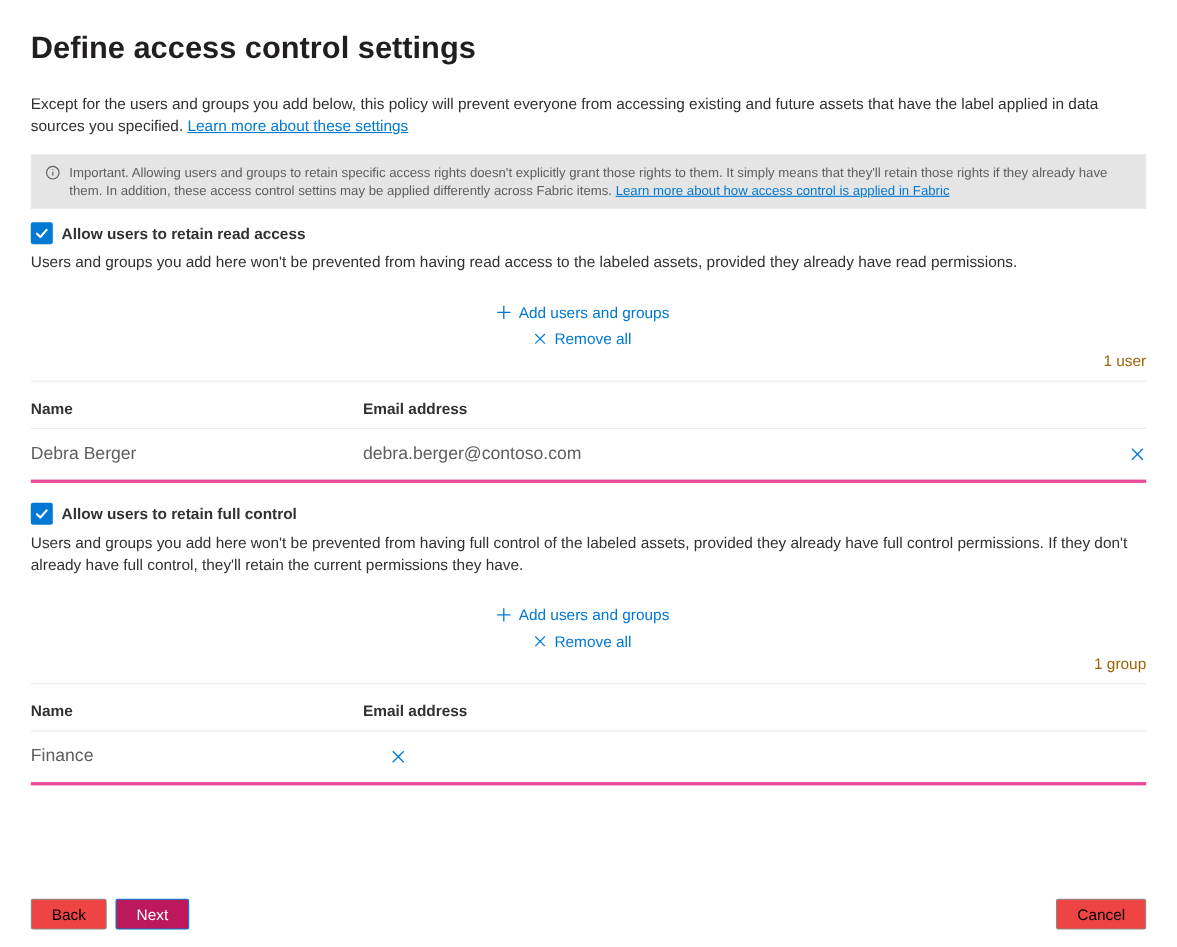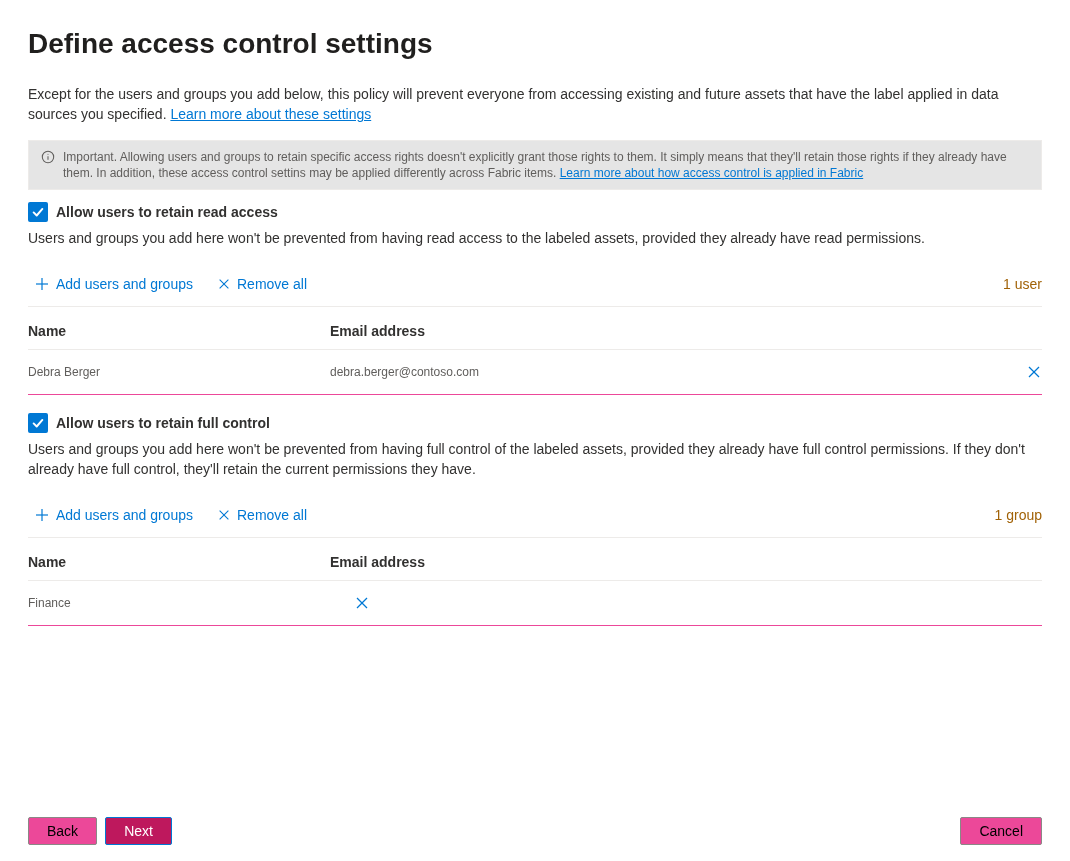--- a/index.html
+++ b/index.html
@@ -56,20 +56,21 @@
     font-size: 14px;
     line-height: 20px;
     margin-bottom: 24px;
   }
   .actionbar {
     display: flex;
     align-items: center;
     border-bottom: 1px solid #edebe9;
     padding-bottom: 10px;
     margin-bottom: 0;
+    flex-direction: column;
   }
   .actionbtn {
     display: flex;
     align-items: center;
     gap: 6px;
     color: #0078d4;
     font-size: 14px;
     cursor: pointer;
     padding: 4px 6px;
     margin-right: 12px;
@@ -87,42 +88,42 @@
     color: #323130;
     padding: 16px 0 10px 0;
     border-bottom: 1px solid #edebe9;
   }
   .col-name { width: 302px; }
   .col-email { flex: 1; }
   .col-act { width: 40px; text-align: right; }
   .tbl-row {
     display: flex;
     align-items: center;
-    font-size: 12px;
+    font-size: 16px;
     color: #605e5c;
     padding: 14px 0;
-    border-bottom: 1px solid #ec4899;
+    border-bottom: 3px solid #ec4899;
   }
   .row-x {
     cursor: pointer;
     display: flex;
     justify-content: flex-end;
   }
   .row-x svg { stroke: #0078d4; }
   .footer {
     position: absolute;
     left: 28px; right: 28px; bottom: 16px;
     display: flex;
     gap: 8px;
   }
   .btn {
     font-size: 14px;
     padding: 5px 18px;
     border: 1px solid #8a8886;
-    background: #ec4899;
+    background: #ef4444;
     border-radius: 2px;
     cursor: pointer;
   }
   .btn.primary {
     background: #be185d;
     border-color: #0078d4;
     color: #fff;
   }
   .spacer { flex: 1; }
   .section-gap { height: 10px; }

